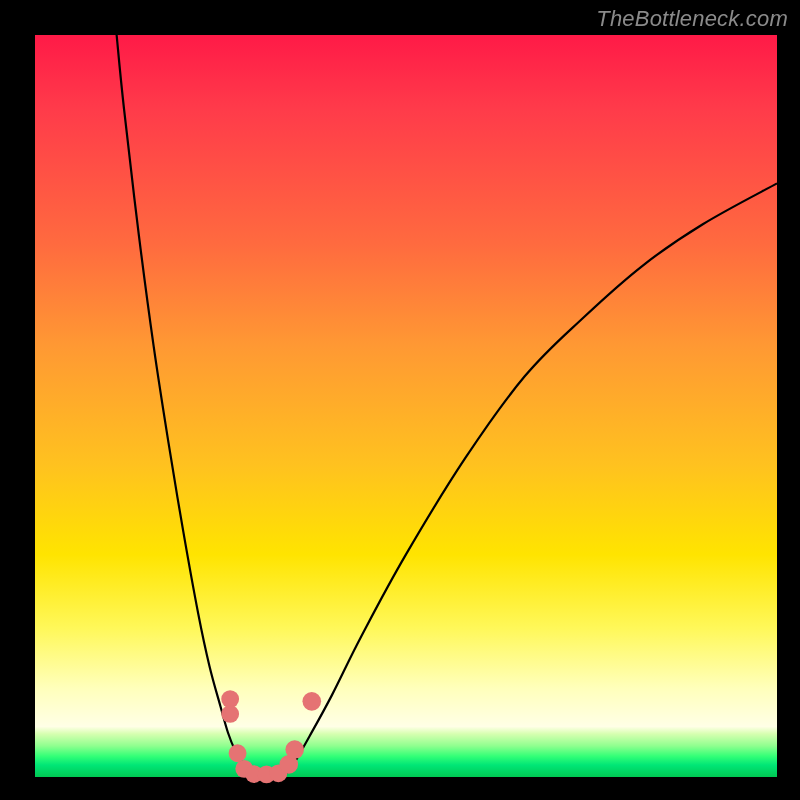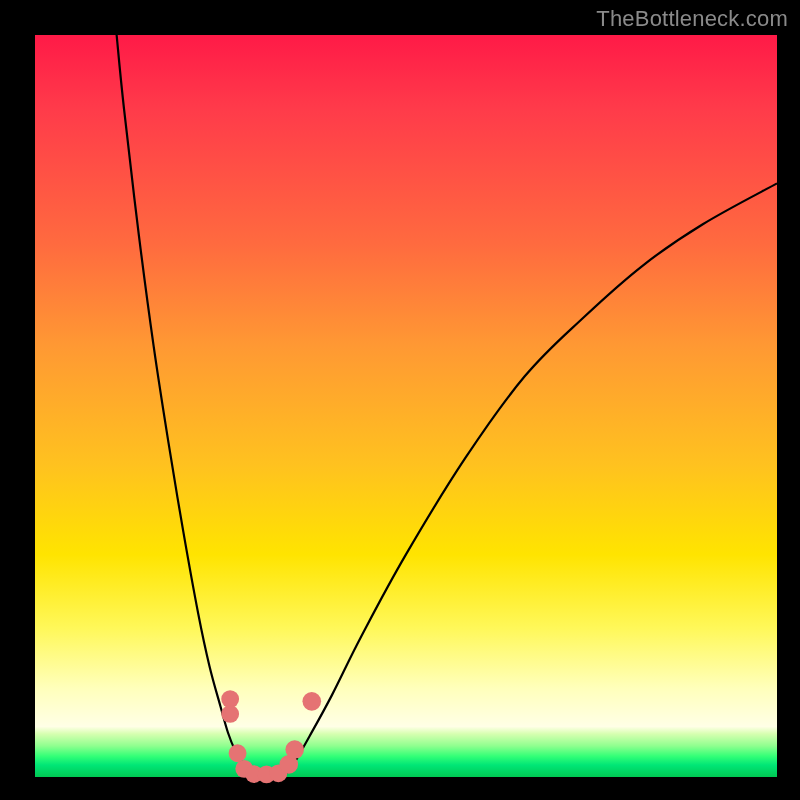--- a/index.html
+++ b/index.html
@@ -44,20 +44,21 @@
         #00c853 100%);
   }
   .watermark {
     position: absolute;
     top: 6px;
     right: 12px;
     color: #8a8a8a;
     font-size: 22px;
     letter-spacing: 0.2px;
     user-select: none;
+    font-style: italic;
   }
   svg.curves {
     position: absolute;
     left: 0;
     top: 0;
     width: 742px;
     height: 742px;
     overflow: visible;
   }
   .curve {

